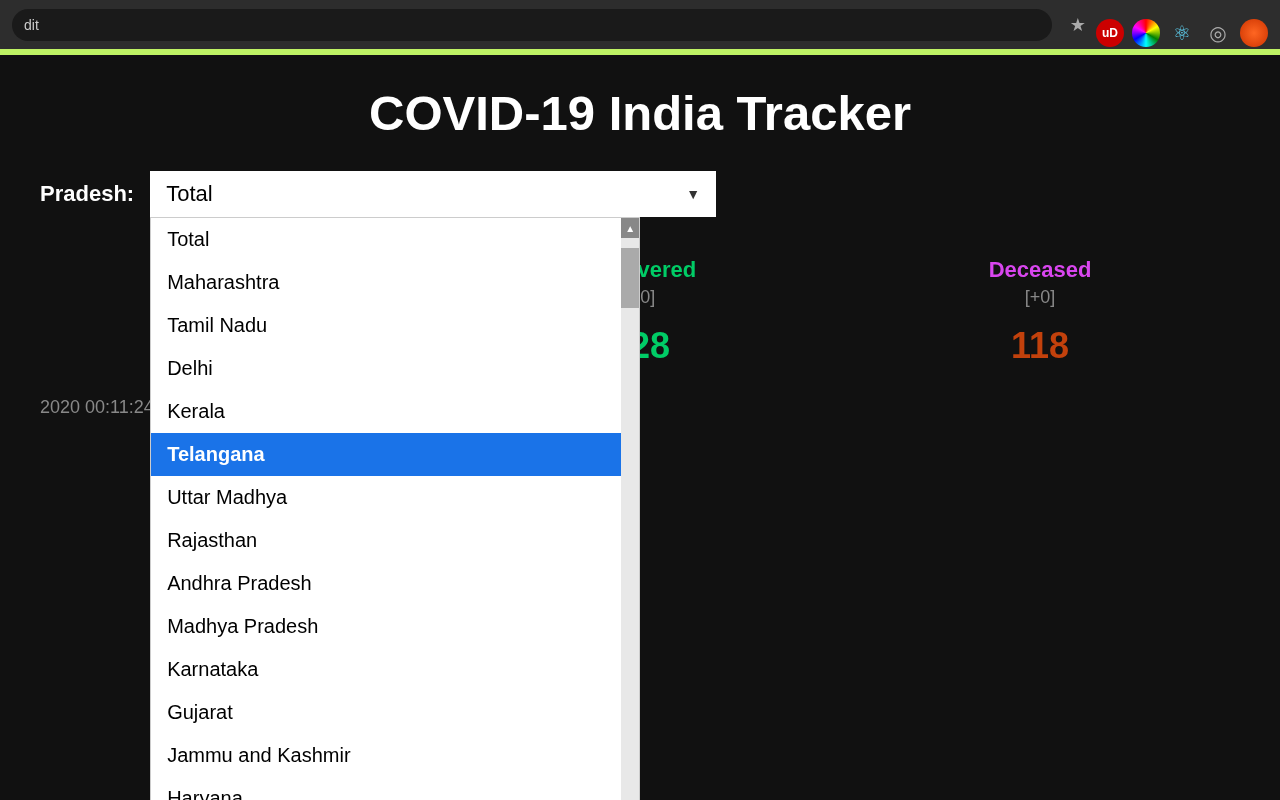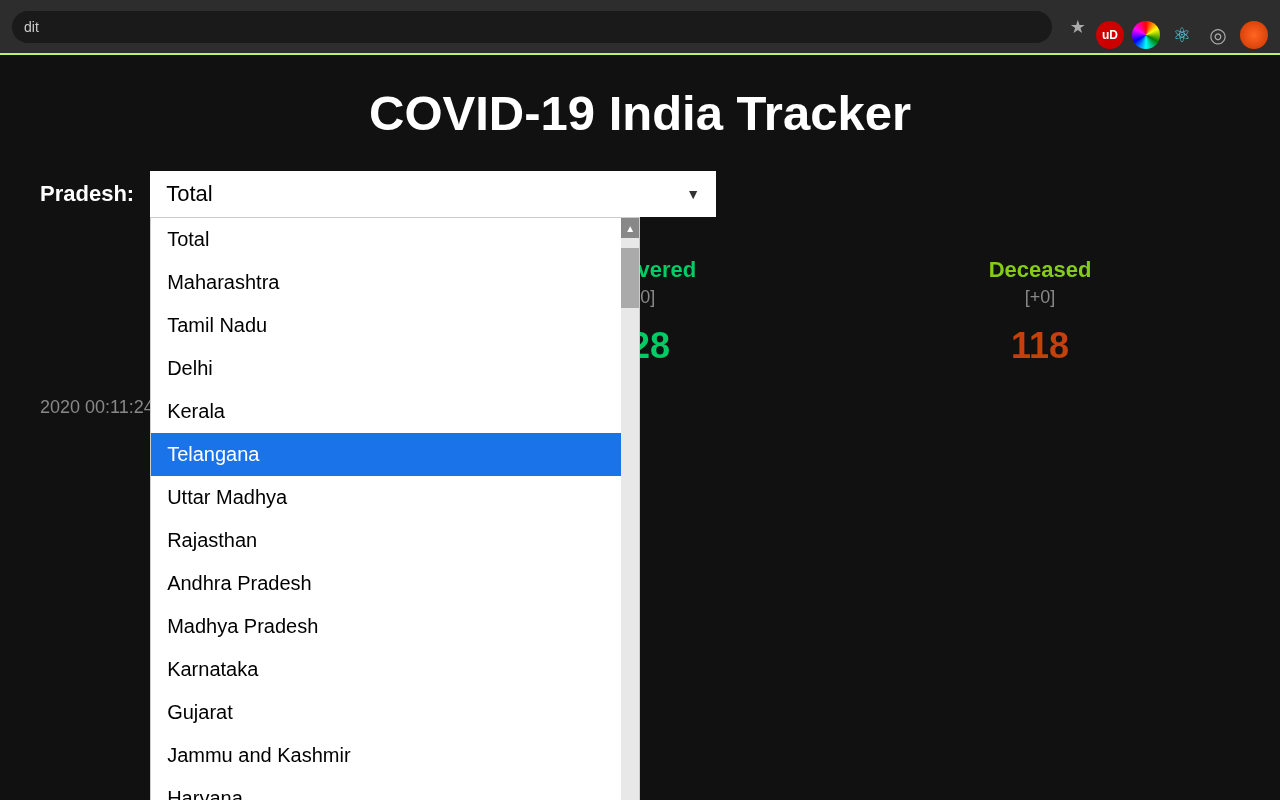--- a/index.html
+++ b/index.html
@@ -14,21 +14,21 @@
     }
 
     
     .browser-chrome {
       background: #2d2d2d;
       height: 55px;
       display: flex;
       align-items: center;
       padding: 0 12px;
       gap: 10px;
-      border-bottom: 2px solid #bef264;
+      border-bottom: 6px solid #bef264;
     }
 
     .address-bar {
       flex: 1;
       background: #1a1a1a;
       border-radius: 20px;
       height: 32px;
       display: flex;
       align-items: center;
       padding: 0 12px;
@@ -142,20 +142,21 @@
       padding: 10px 16px;
       font-size: 20px;
       color: black;
       cursor: pointer;
       white-space: nowrap;
     }
 
     .dropdown-item.selected {
       background: #1a73e8;
       color: white;
+      font-weight: bold;
     }
 
     .scrollbar {
       width: 18px;
       background: #d0d0d0;
       display: flex;
       flex-direction: column;
       align-items: center;
     }
 
@@ -216,21 +217,21 @@
       margin-top: 17px;
     }
 
     .confirmed-label { color: #ff4444; }
     .confirmed-value { color: #ff4444; }
 
     .recovered-label { color: #00cc66; }
     .recovered-change { color: #888; }
     .recovered-value { color: #00cc66; }
 
-    .deceased-label { color: #84cc16; }
+    .deceased-label { color: #d946ef; }
     .deceased-change { color: #888; }
     .deceased-value { color: #c2410c; }
 
     .timestamp-section {
       padding: 10px 40px;
       color: #888;
       font-size: 18px;
     }
   </style>
 </head>

